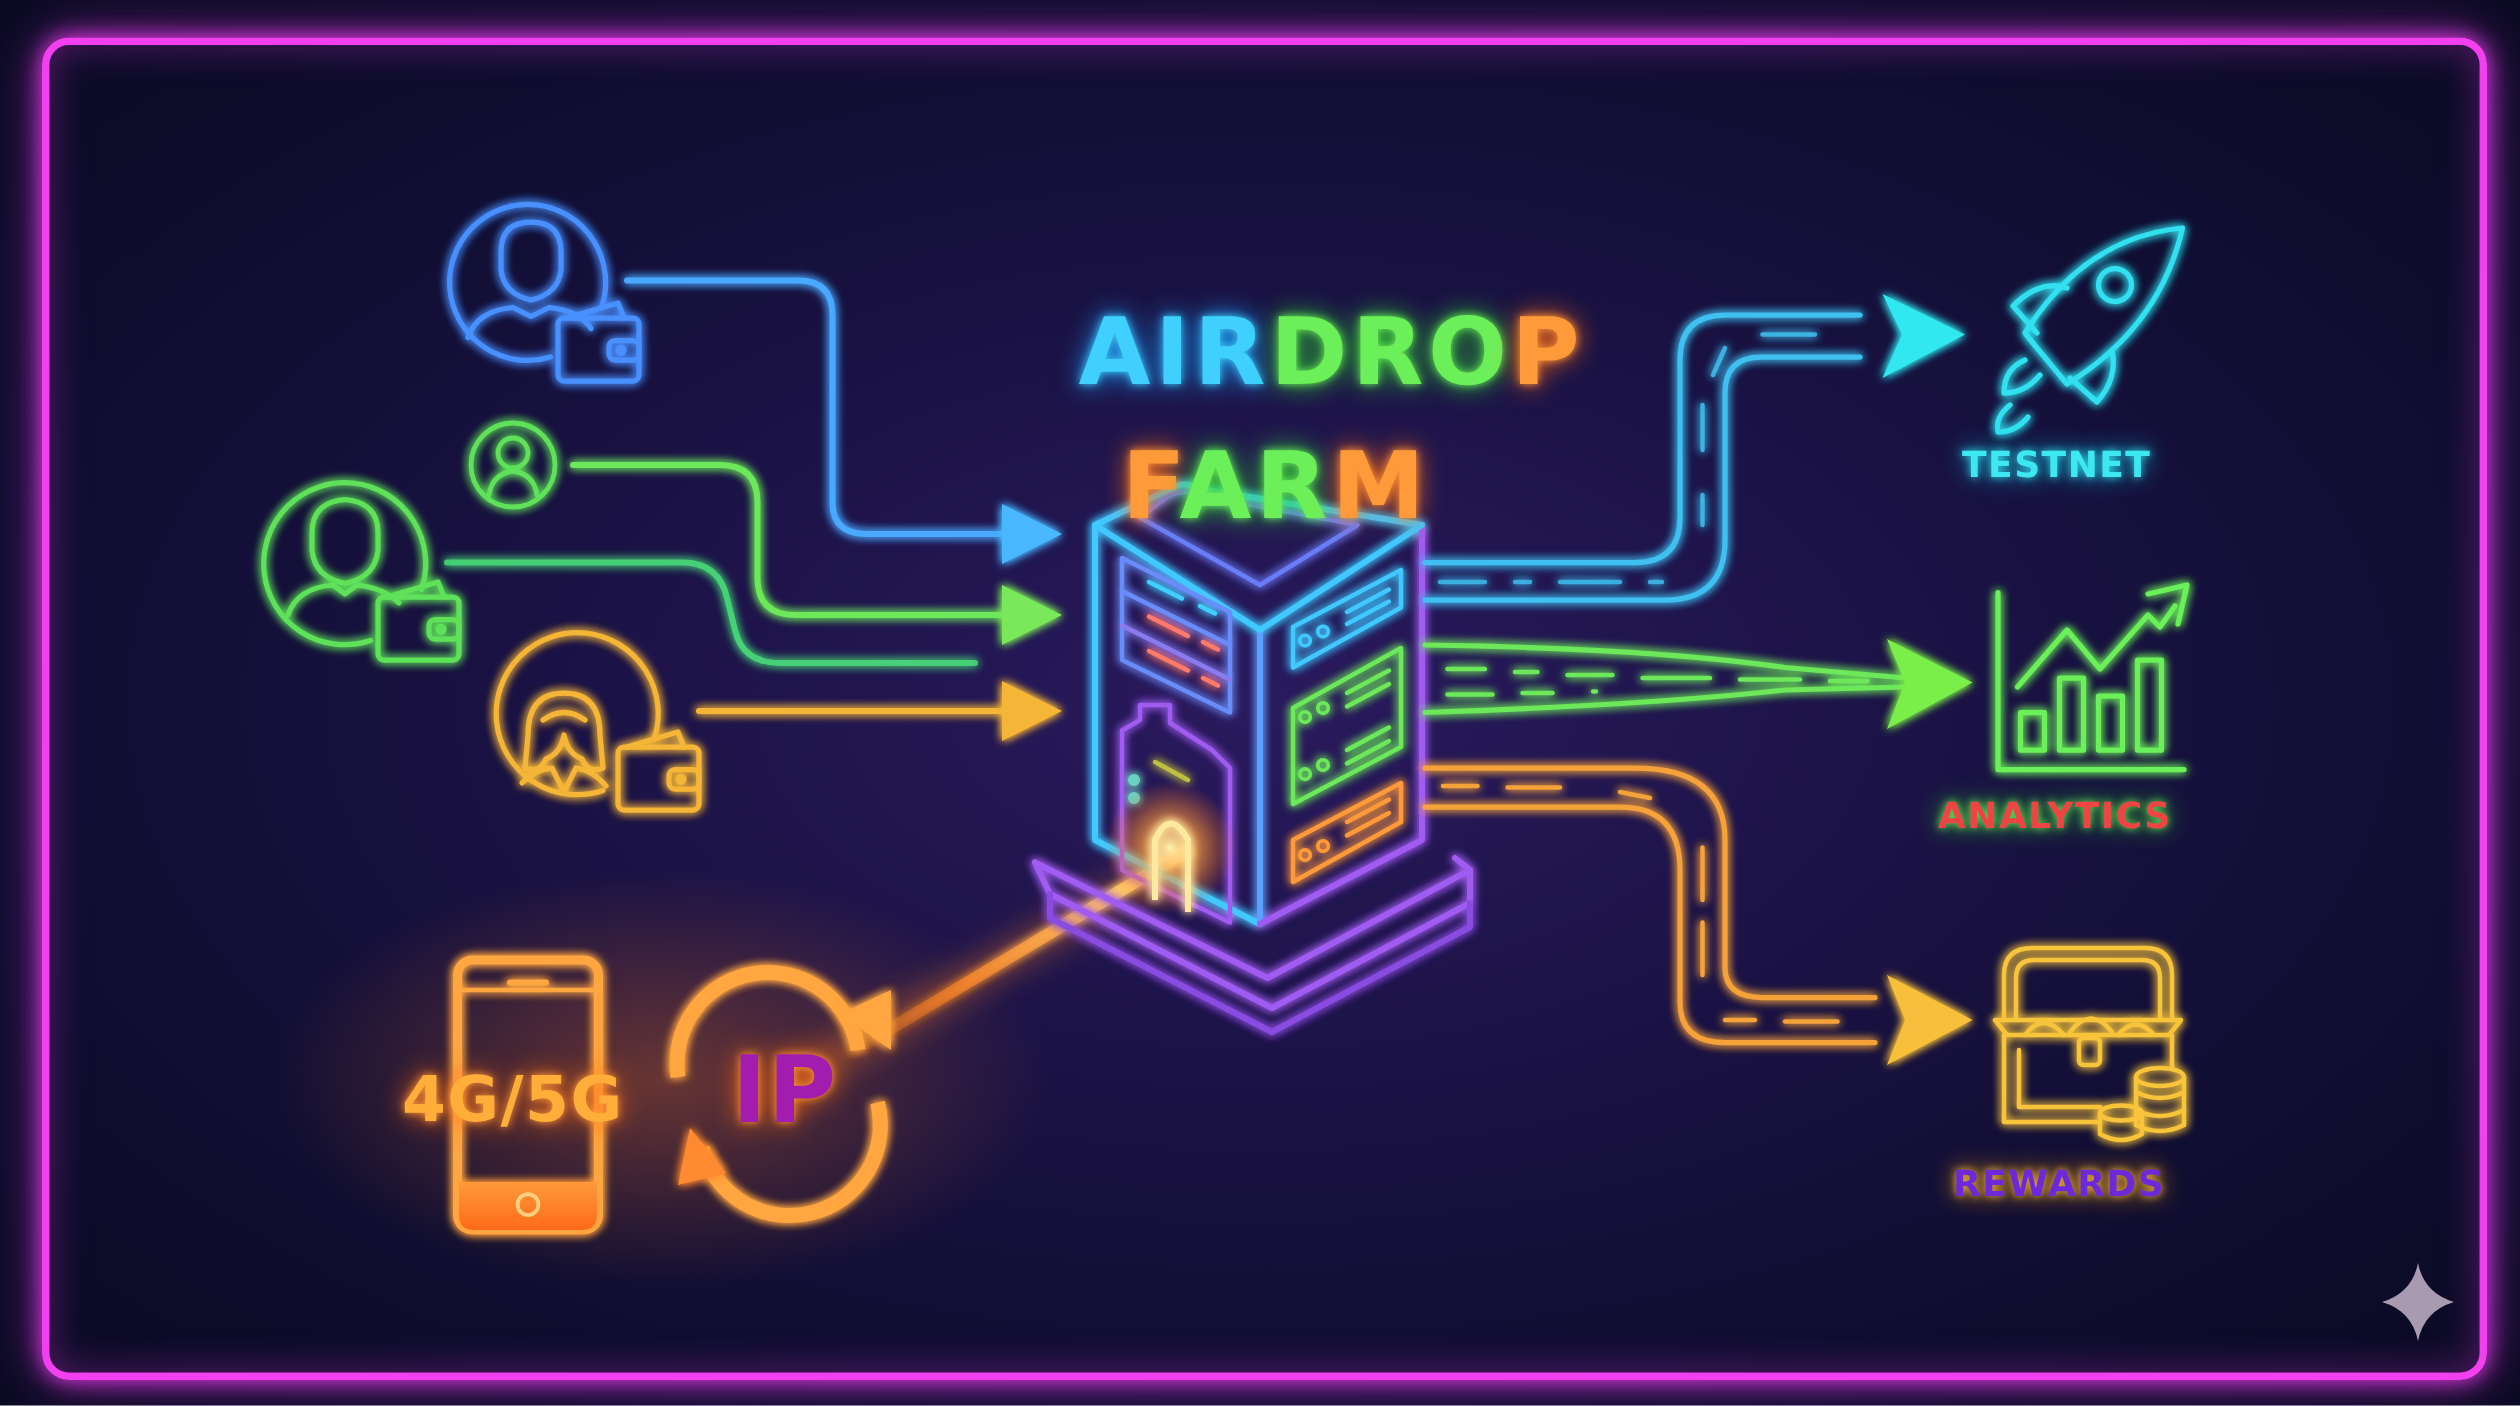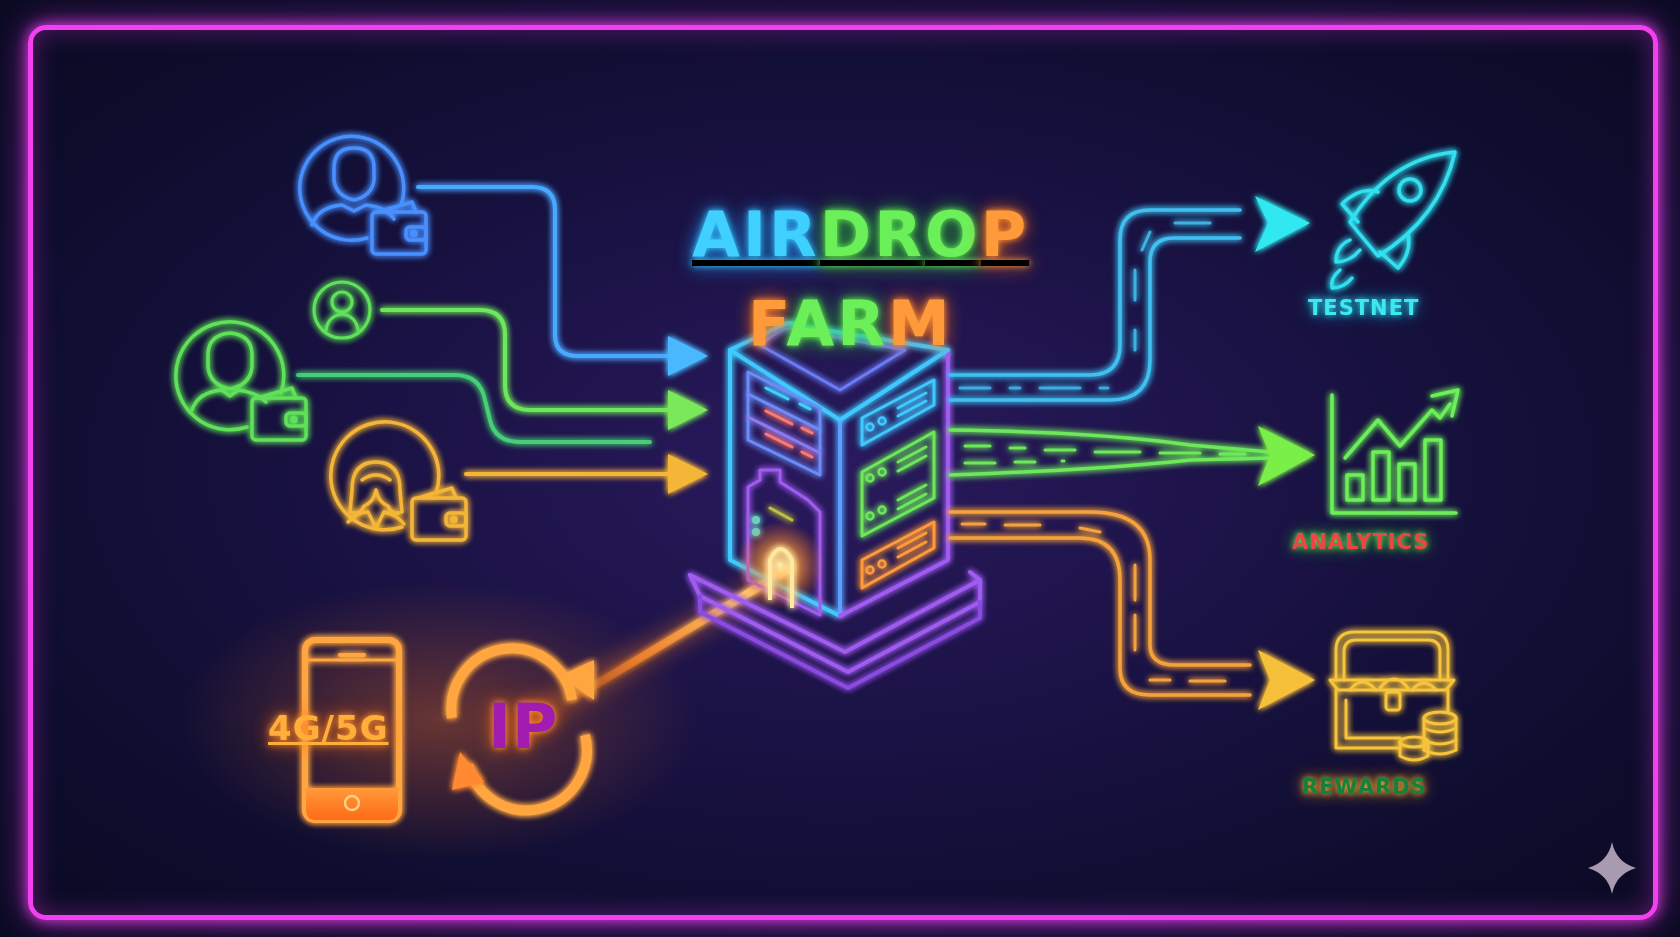--- a/index.html
+++ b/index.html
@@ -13,26 +13,26 @@
     position:absolute; left:28px; top:25px; width:1620px; height:885px;
     border:5px solid #f23ff0; border-radius:18px;
     box-shadow: 0 0 14px #e23ae6, 0 0 34px rgba(226,58,230,0.55), inset 0 0 26px rgba(226,58,230,0.35);
   }
   svg.scene { position:absolute; left:0; top:0; }
   .title-line { position:absolute; font-weight:bold; font-size:62px; letter-spacing:3px;
     font-family:"DejaVu Sans", sans-serif; }
   .c-cyan { color:#3fd0ff; text-shadow:0 0 6px #3fd0ff, 0 0 18px #1aa0ff; }
   .c-green { color:#6cf05a; text-shadow:0 0 6px #6cf05a, 0 0 18px #2fcf30; }
   .c-orange { color:#ff9a3a; text-shadow:0 0 6px #ff9a3a, 0 0 18px #ff6a10; }
-  .label { position:absolute; font-weight:bold; font-size:21px; letter-spacing:1px;
+  .label { position:absolute; font-weight:bold; font-size:24px; letter-spacing:1px;
     font-family:"DejaVu Sans", sans-serif; text-align:center; }
   .lbl-testnet { color:#3ee8f0; text-shadow:0 0 6px #30e0f0, 0 0 16px #10b8d8; }
   .lbl-analytics { color:#ef4444; text-shadow:0 0 6px #6cf05a, 0 0 16px #30c030; }
-  .lbl-rewards { color:#15803d; text-shadow:0 0 6px #f7b83a, 0 0 16px #e09010; }
-  .lbl-net { color:#ffae3a; text-shadow:0 0 6px #ff9a3a, 0 0 18px #ff6a10; font-size:34px;text-decoration:underline; }
+  .lbl-rewards { color:#6d28d9; text-shadow:0 0 6px #f7b83a, 0 0 16px #e09010; }
+  .lbl-net { color:#ffae3a; text-shadow:0 0 6px #ff9a3a, 0 0 18px #ff6a10; font-size:42px; }
   .lbl-ip { color:#a21caf; text-shadow:0 0 6px #ff9a3a, 0 0 18px #ff6a10; font-size:62px; }
 </style>
 </head>
 <body>
 
 <div class="frame"></div>
 
 <svg class="scene" width="1680" height="937" viewBox="0 0 1680 937">
   <defs>
     <filter id="glow" x="-50%" y="-50%" width="200%" height="200%">
@@ -249,21 +249,21 @@
     <path d="M 585 735 A 60 60 0 0 1 468 765"></path>
   </g>
   <g filter="url(#glow)">
     <polygon points="560,676 594,660 594,700" fill="#ffa640"></polygon>
     <polygon points="452,790 460,752 484,782" fill="#ff8a30"></polygon>
   </g>
 
   <path d="M 1612 842 Q 1616 862 1636 868 Q 1616 874 1612 894 Q 1608 874 1588 868 Q 1608 862 1612 842 Z" fill="#a89ab0"></path>
 </svg>
 
-<div class="title-line" style="left:692px; top:198px;text-decoration:underline;">
+<div class="title-line" style="left:719px; top:198px;">
   <span class="c-cyan">AIR</span><span class="c-green">DR</span><span class="c-green">O</span><span class="c-orange">P</span>
 </div>
 <div class="title-line" style="left:748px; top:270px;margin-top:17px;">
   <span class="c-orange">F</span><span class="c-green">AR</span><span class="c-orange">M</span>
 </div>
 
 <div class="label lbl-testnet" style="left:1308px; top:296px;">TESTNET</div>
 <div class="label lbl-analytics" style="left:1292px; top:530px;">ANALYTICS</div>
 <div class="label lbl-rewards" style="left:1302px; top:775px;">REWARDS</div>
 

